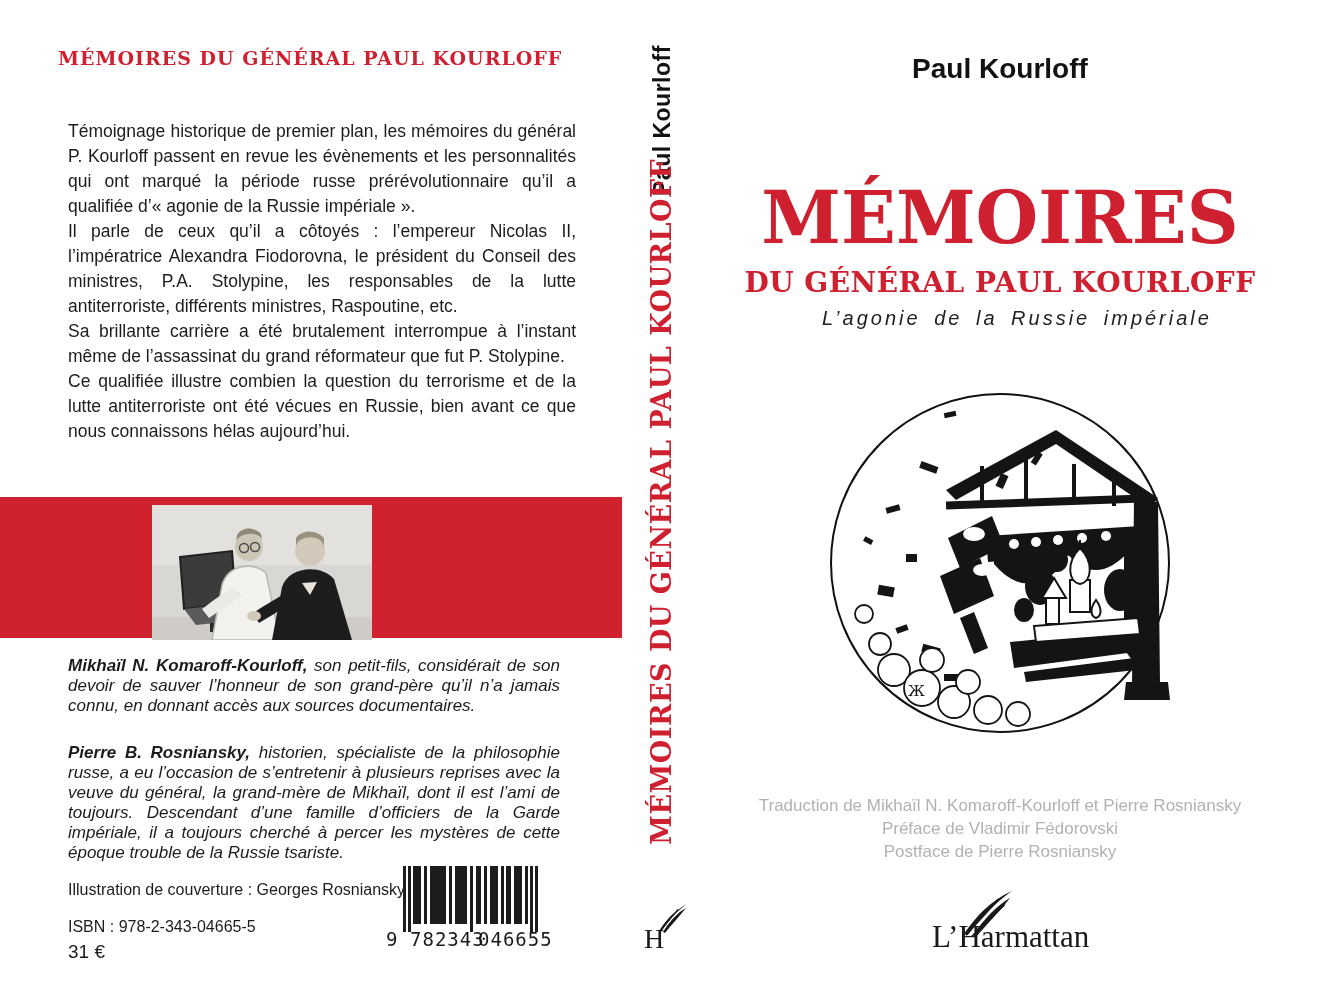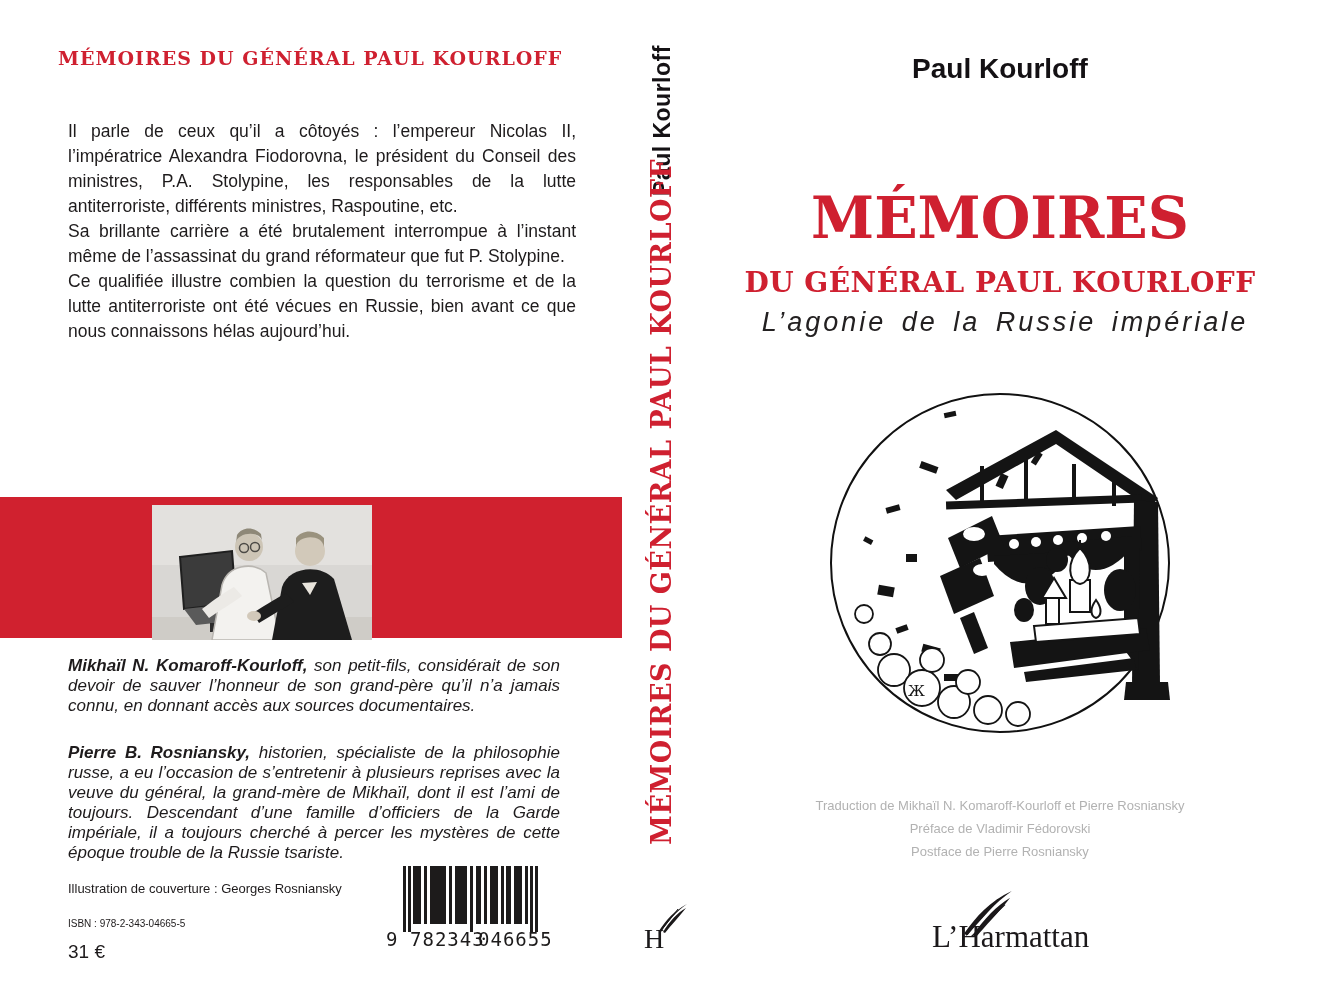--- a/index.html
+++ b/index.html
@@ -22,22 +22,22 @@
   .back-blurb{position:absolute;left:68px;top:119px;width:508px;
     font-size:17.5px;line-height:25px;text-align:justify;color:var(--ink);}
   .back-blurb p{margin:0;}
   .red-band{position:absolute;left:0;top:497px;width:622px;height:141px;background:var(--band-red);}
   .photo{position:absolute;left:152px;top:505px;width:220px;height:135px;}
   .bios{position:absolute;left:68px;top:656px;width:492px;
     font-style:italic;font-size:17px;line-height:20px;text-align:justify;}
   .bios p{margin:0;}
   .bios p + p{margin-top:27px;}
   .bios b{font-weight:700;font-style:italic;}
-  .credit-line{position:absolute;left:68px;top:881px;font-size:13px;}
-  .isbn-line{position:absolute;left:68px;top:918px;font-size:10px;}
+  .credit-line{position:absolute;left:68px;top:881px;font-size:16px;}
+  .isbn-line{position:absolute;left:68px;top:918px;font-size:16px;}
   .price{position:absolute;left:68px;top:941px;font-size:19px;}
   .barcode{position:absolute;left:386px;top:864px;width:164px;height:86px;}
   
   .spine-author{
     position:absolute;left:649px;top:196px;transform:rotate(-90deg);transform-origin:0 0;
     white-space:nowrap;font-weight:700;font-size:23px;color:#141114;letter-spacing:.5px;
   }
   .spine-title{
     position:absolute;left:646px;top:845px;transform:rotate(-90deg);transform-origin:0 0;
     white-space:nowrap;font-family:"DejaVu Serif",serif;font-weight:700;font-size:27px;
@@ -45,45 +45,46 @@
   }
   .spine-logo{position:absolute;left:642px;top:901px;width:60px;height:60px;}
   .spine-logo .h{font-family:"Liberation Serif",serif;font-size:28px;color:#1b191a;
     position:absolute;left:2px;top:22px;}
   .spine-logo svg{position:absolute;left:16px;top:2px;}
   
   .front{position:absolute;left:730px;top:0;width:540px;height:992px;text-align:center;}
   .front-author{position:absolute;left:0;top:53px;width:100%;
     font-weight:700;font-size:28px;color:#141114;}
   .front-title{position:absolute;left:0;top:176px;width:100%;
-    font-family:"DejaVu Serif",serif;font-weight:700;font-size:57px;line-height:84px;
+    font-family:"DejaVu Serif",serif;font-weight:700;font-size:72px;line-height:84px;
     color:var(--red);letter-spacing:0px;}
   .front-subtitle{position:absolute;left:0;top:266px;width:100%;
     font-family:"DejaVu Serif",serif;font-weight:700;font-size:28px;color:var(--red);
     letter-spacing:.5px;white-space:nowrap;}
-  .front-tagline{position:absolute;left:5px;top:307px;width:100%;
-    font-style:italic;font-size:27px;color:#232021;letter-spacing:3px;word-spacing:5px;
+  .front-tagline{position:absolute;left:17px;top:307px;width:100%;
+    font-style:italic;font-size:20px;color:#232021;letter-spacing:3px;word-spacing:5px;
     white-space:nowrap;}
   .illustration{position:absolute;left:828px;top:388px;width:344px;height:350px;}
   .credits{position:absolute;left:0;top:794px;width:100%;
-    font-size:13px;line-height:23px;color:var(--gray);}
+    font-size:17px;line-height:23px;color:var(--gray);}
   .publisher{position:absolute;left:932px;top:893px;width:170px;height:72px;}
   .publisher .name{position:absolute;left:0;top:26px;white-space:nowrap;
     font-family:"Liberation Serif",serif;font-size:31px;color:#1b181a;}
   .publisher svg{position:absolute;left:30px;top:-2px;}
 </style>
 </head>
 <body>
 
 <div id="cover">
 
   <div>
     <div class="back-title">MÉMOIRES DU GÉNÉRAL PAUL KOURLOFF</div>
 
     <div class="back-blurb">
+      <p>Témoignage historique de premier plan, les mémoires du général P. Kourloff passent en revue les évènements et les personnalités qui ont marqué la période russe prérévolutionnaire qu’il a qualifiée d’« agonie de la Russie impériale ».</p>
       <p>Il parle de ceux qu’il a côtoyés : l’empereur Nicolas II, l’impératrice Alexandra Fiodorovna, le président du Conseil des ministres, P.A. Stolypine, les responsables de la lutte antiterroriste, différents ministres, Raspoutine, etc.</p>
       <p>Sa brillante carrière a été brutalement interrompue à l’instant même de l’assassinat du grand réformateur que fut P. Stolypine.</p>
       <p>Ce qualifiée illustre combien la question du terrorisme et de la lutte antiterroriste ont été vécues en Russie, bien avant ce que nous connaissons hélas aujourd’hui.</p>
     </div>
 
     <div class="red-band"></div>
 
     <div class="photo">
       <svg width="220" height="135" viewBox="0 0 220 135">
         <rect x="0" y="0" width="220" height="135" fill="#d9d7d4"></rect>

